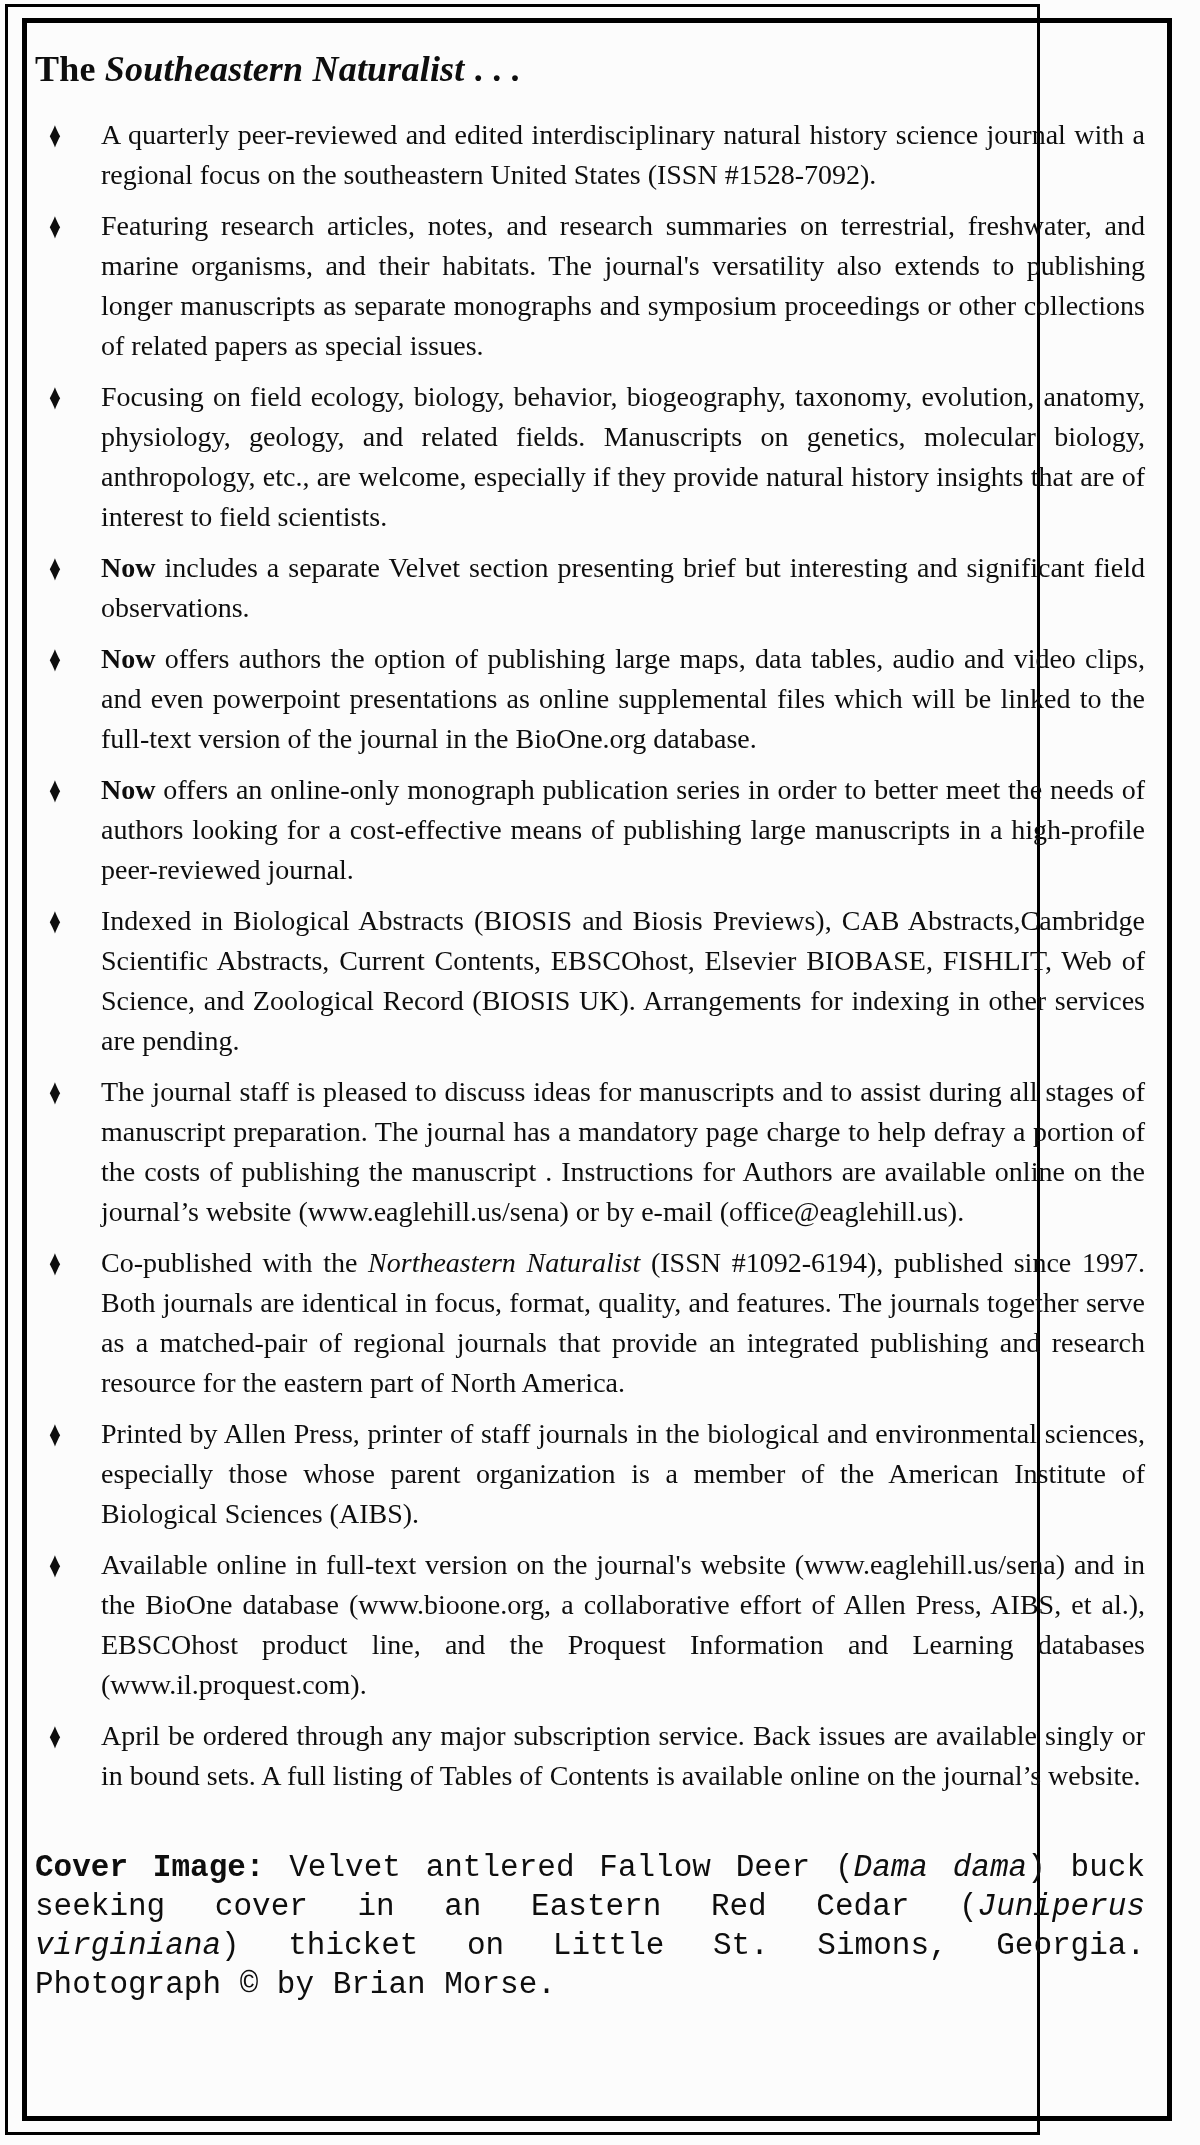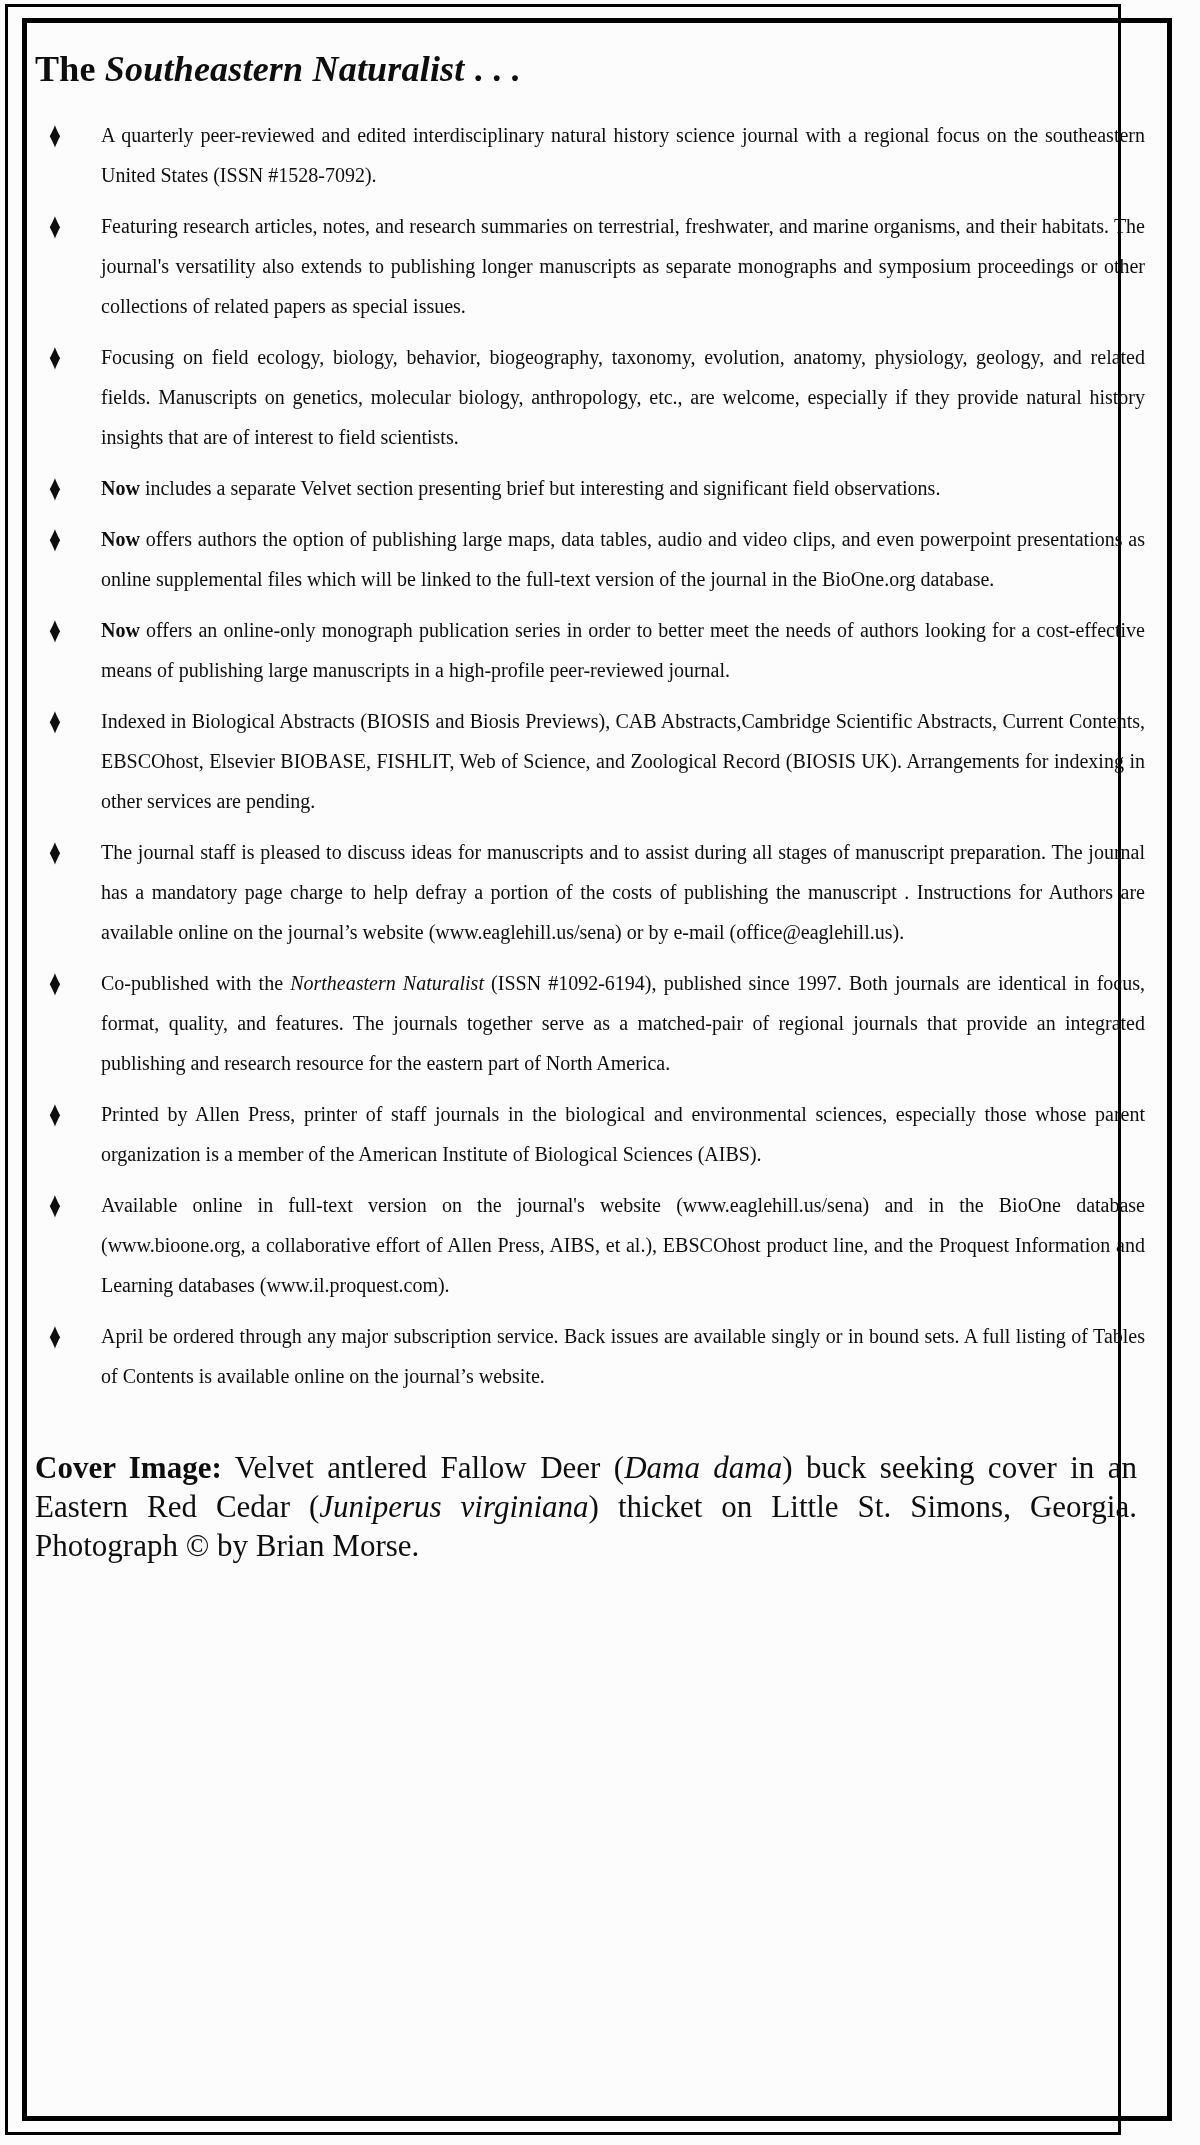--- a/index.html
+++ b/index.html
@@ -9,21 +9,21 @@
     height: 2145px;
     box-sizing: border-box;
     background: var(--bg, #fcfcfc);
     color: var(--ink, #0e0e0e);
     font-family: "Liberation Serif", "DejaVu Serif", serif;
     padding: 4px 5px;
     overflow: hidden;
   }
   .outer-border {
     box-sizing: border-box;
-    width: 1116px;
+    width: 1035px;
     height: 2131px;
     border: 3px solid var(--line, #000000);
     padding: 11px 14px 0 14px;
   }
   .inner-border {
     box-sizing: border-box;
     width: 1150px;
     height: 2103px;
     border: 5px solid var(--line, #000000);
     padding: 13px 22px 0 8px;
@@ -43,29 +43,30 @@
     width: 53px;
     padding-left: 13px;
     font-size: 30px;
     line-height: 40px;
     transform: scale(0.78, 1.22);
     transform-origin: 18px 22px;
   }
   .btext {
     flex: 1;
     margin: 0;
-    font-size: 20px;
+    font-size: 28px;
     line-height: 40px;
     text-align: justify;
   }
   .cover {
-    margin: 52px 8px 0 0;
+    margin: 52px 0 0 0;
     font-size: 31px;
     line-height: 39px;
     text-align: justify;
+    font-family: Liberation Mono, monospace;
   }
   .s-bold { font-weight: 700; }
   .s-italic { font-style: italic; }
   .s-bolditalic { font-weight: 700; font-style: italic; }
 </style>
 </head>
 <body>
 
 <div class="page" style="--bg: #fcfcfc; --ink: #0e0e0e; --line: #000000;">
   <div class="outer-border">

